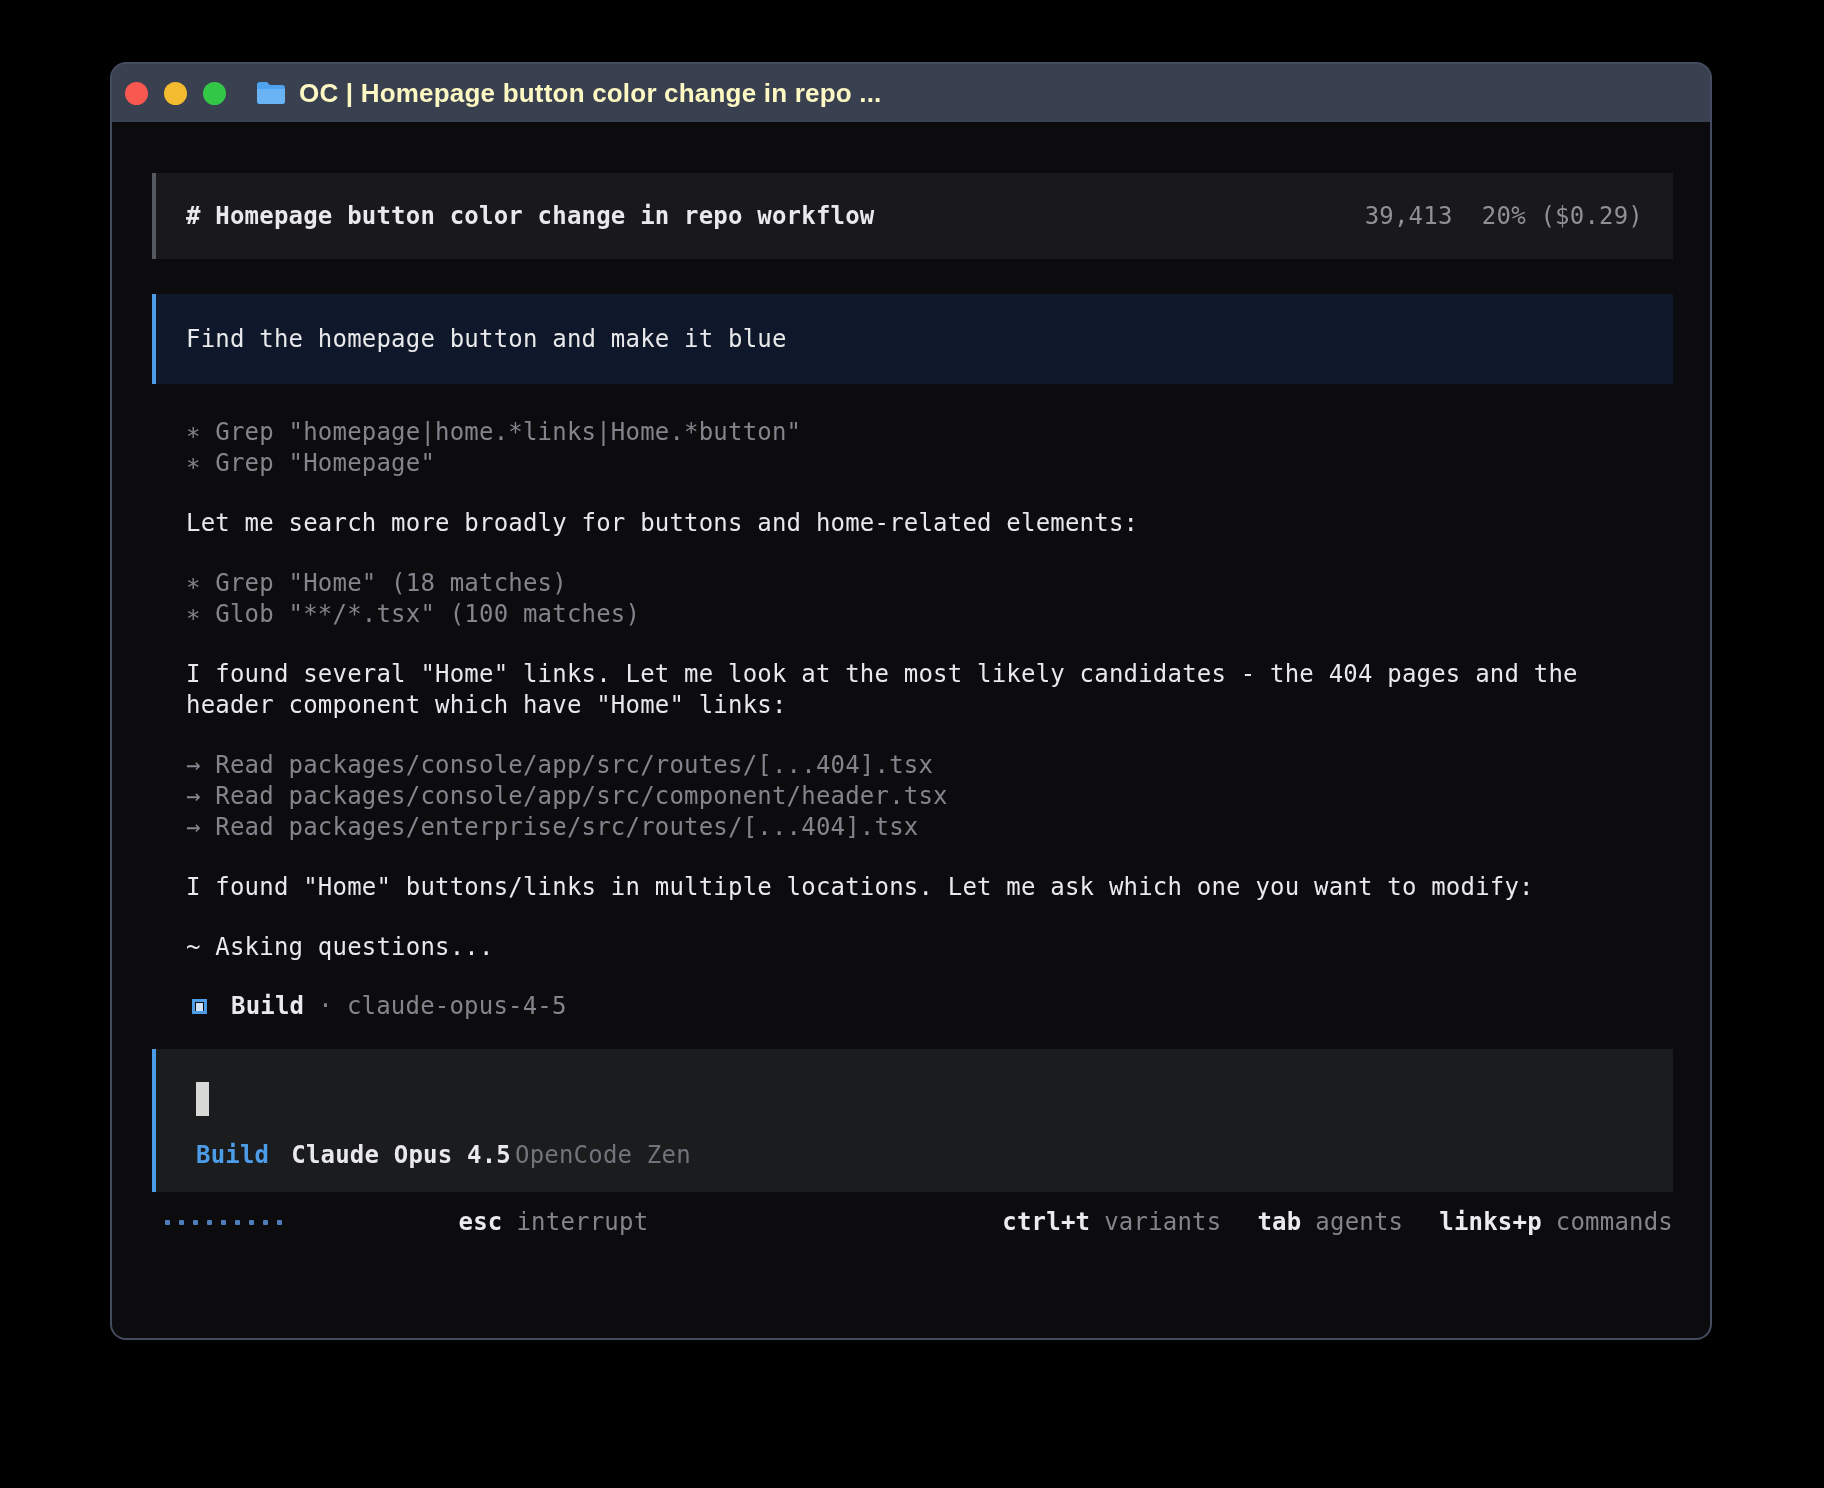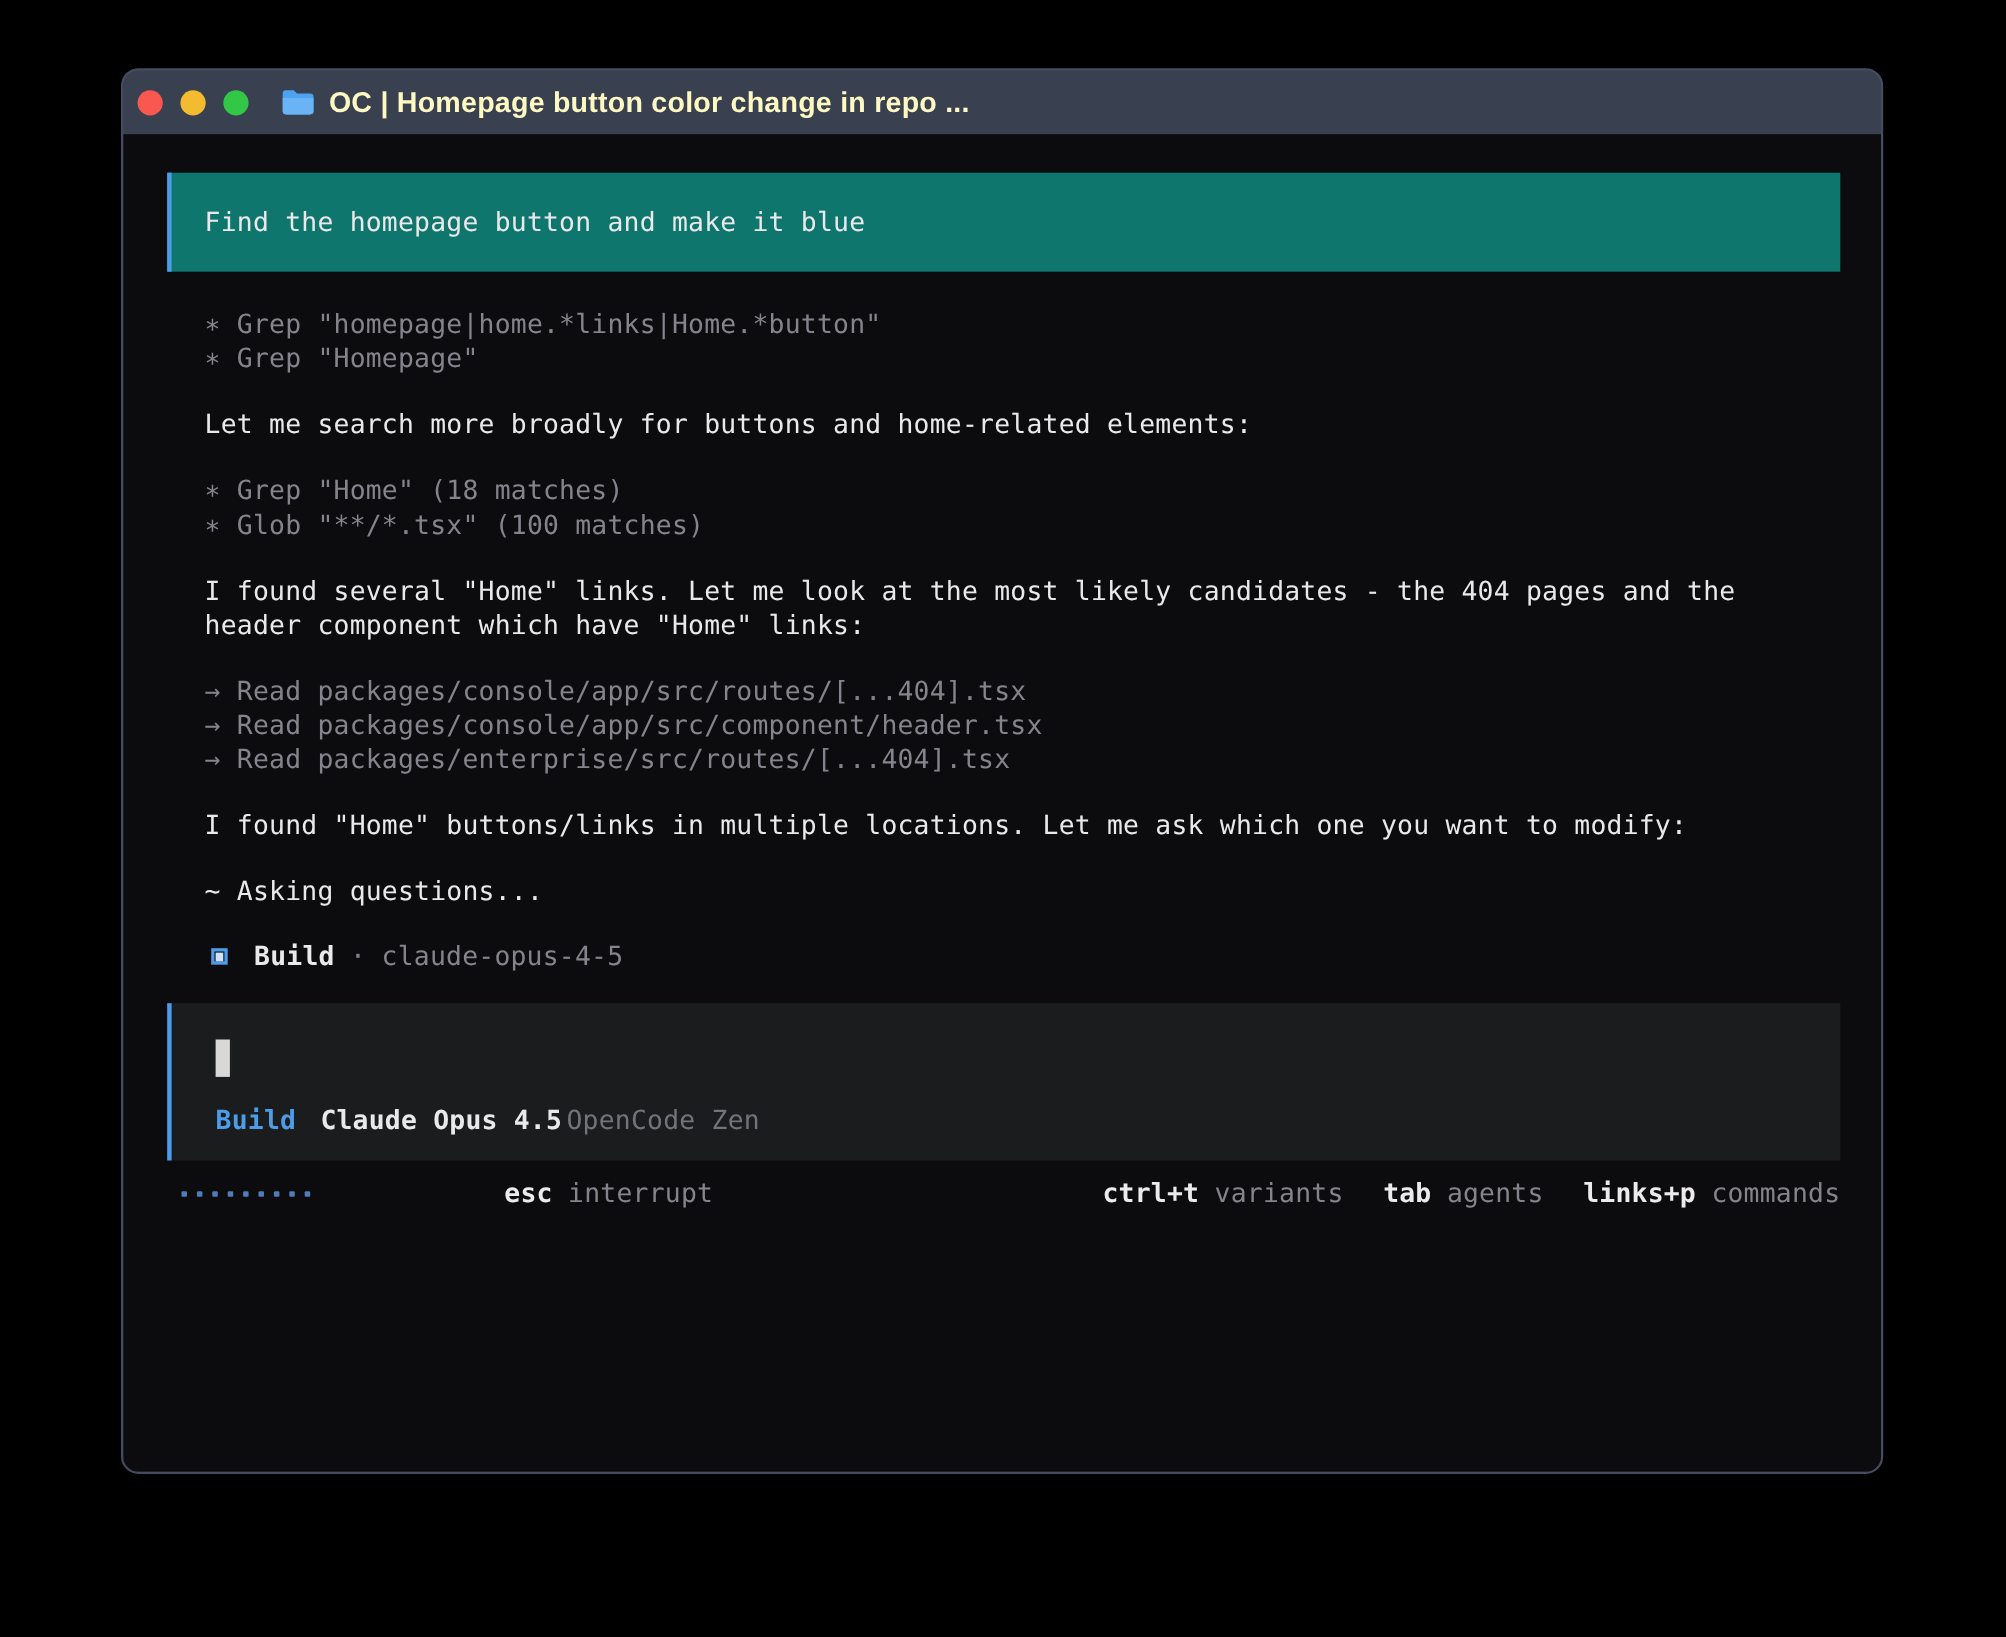--- a/index.html
+++ b/index.html
@@ -32,21 +32,21 @@
   }
   .block { border-left: 4px solid #55585f; background: #19191c; }
   .session-header {
     margin: 51px 37px 0 40px; height: 86px;
     display: flex; align-items: center; justify-content: space-between; padding: 0 30px;
   }
   .session-title { font-weight: bold; white-space: pre; }
   .session-stats { color: #8f8f96; white-space: pre; }
 
   .user-msg {
-    margin: 35px 37px 0 40px; height: 90px; background: #0f766e;
+    margin: 35px 37px 0 40px; height: 90px; background: #0f172a;
     border-left: 4px solid #4d9ce8; display: flex; align-items: center; padding: 0 30px;
   }
 
   .transcript { margin: 0 37px 0 74px; max-width: 1420px; }
   .titem { margin-top: 29px; white-space: pre-wrap; }
   .titem:first-child { margin-top: 33px; }
   .titem.text { color: #e9e9eb; }
   .tool-line { color: #84848c; white-space: pre; }
 
   .agent-status { margin: 28px 0 0 74px; height: 31px; display: flex; align-items: center; }
@@ -94,20 +94,24 @@
       <svg width="30" height="24" viewBox="0 0 30 24">
         <path d="M1 4 q0-3 3-3 h7 l3 3 h12 q3 0 3 3 v13 q0 3-3 3 h-22 q-3 0-3-3 z" fill="#4da3f0"></path>
         <path d="M1 8 h28 v12 q0 3-3 3 h-22 q-3 0-3-3 z" fill="#6ab4f5"></path>
       </svg>
     </span>
     <span class="titlebar-title">OC | Homepage button color change in repo ...</span>
   </div>
 
   <div class="terminal">
 
+    <div class="block session-header">
+      <span class="session-title"># Homepage button color change in repo workflow</span>
+      <span class="session-stats">39,413  20% ($0.29)</span>
+    </div>
 
     <div class="user-msg">
       <span>Find the homepage button and make it blue</span>
     </div>
 
     <div class="transcript">
         <div class="titem tools"><div class="tool-line">∗ Grep "homepage|home.*links|Home.*button"</div><div class="tool-line">∗ Grep "Homepage"</div></div>
         <div class="titem text">Let me search more broadly for buttons and home-related elements:</div>
         <div class="titem tools"><div class="tool-line">∗ Grep "Home" (18 matches)</div><div class="tool-line">∗ Glob "**/*.tsx" (100 matches)</div></div>
         <div class="titem text">I found several "Home" links. Let me look at the most likely candidates - the 404 pages and the header component which have "Home" links:</div>

